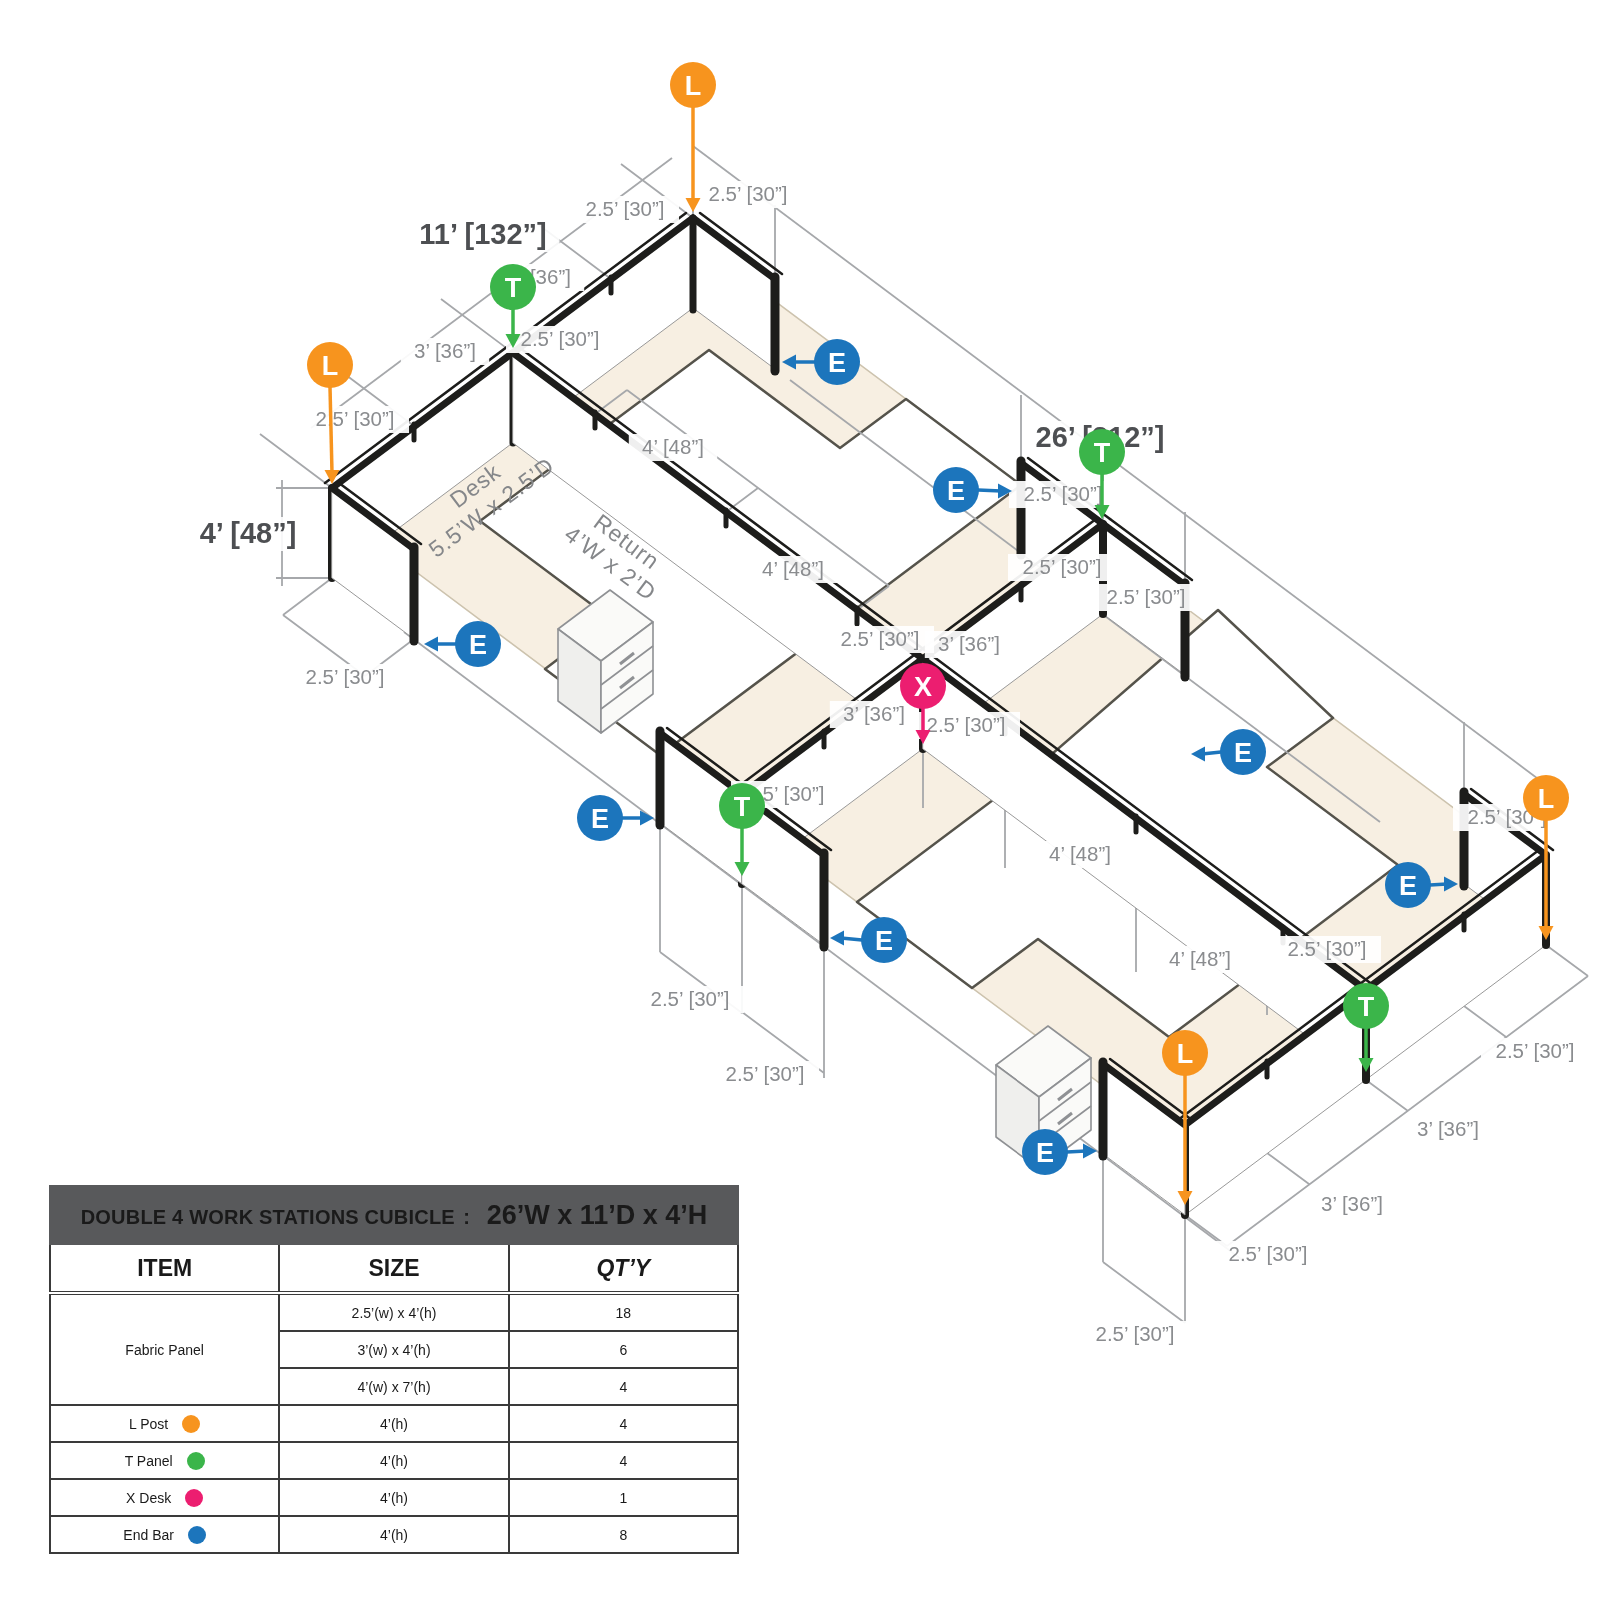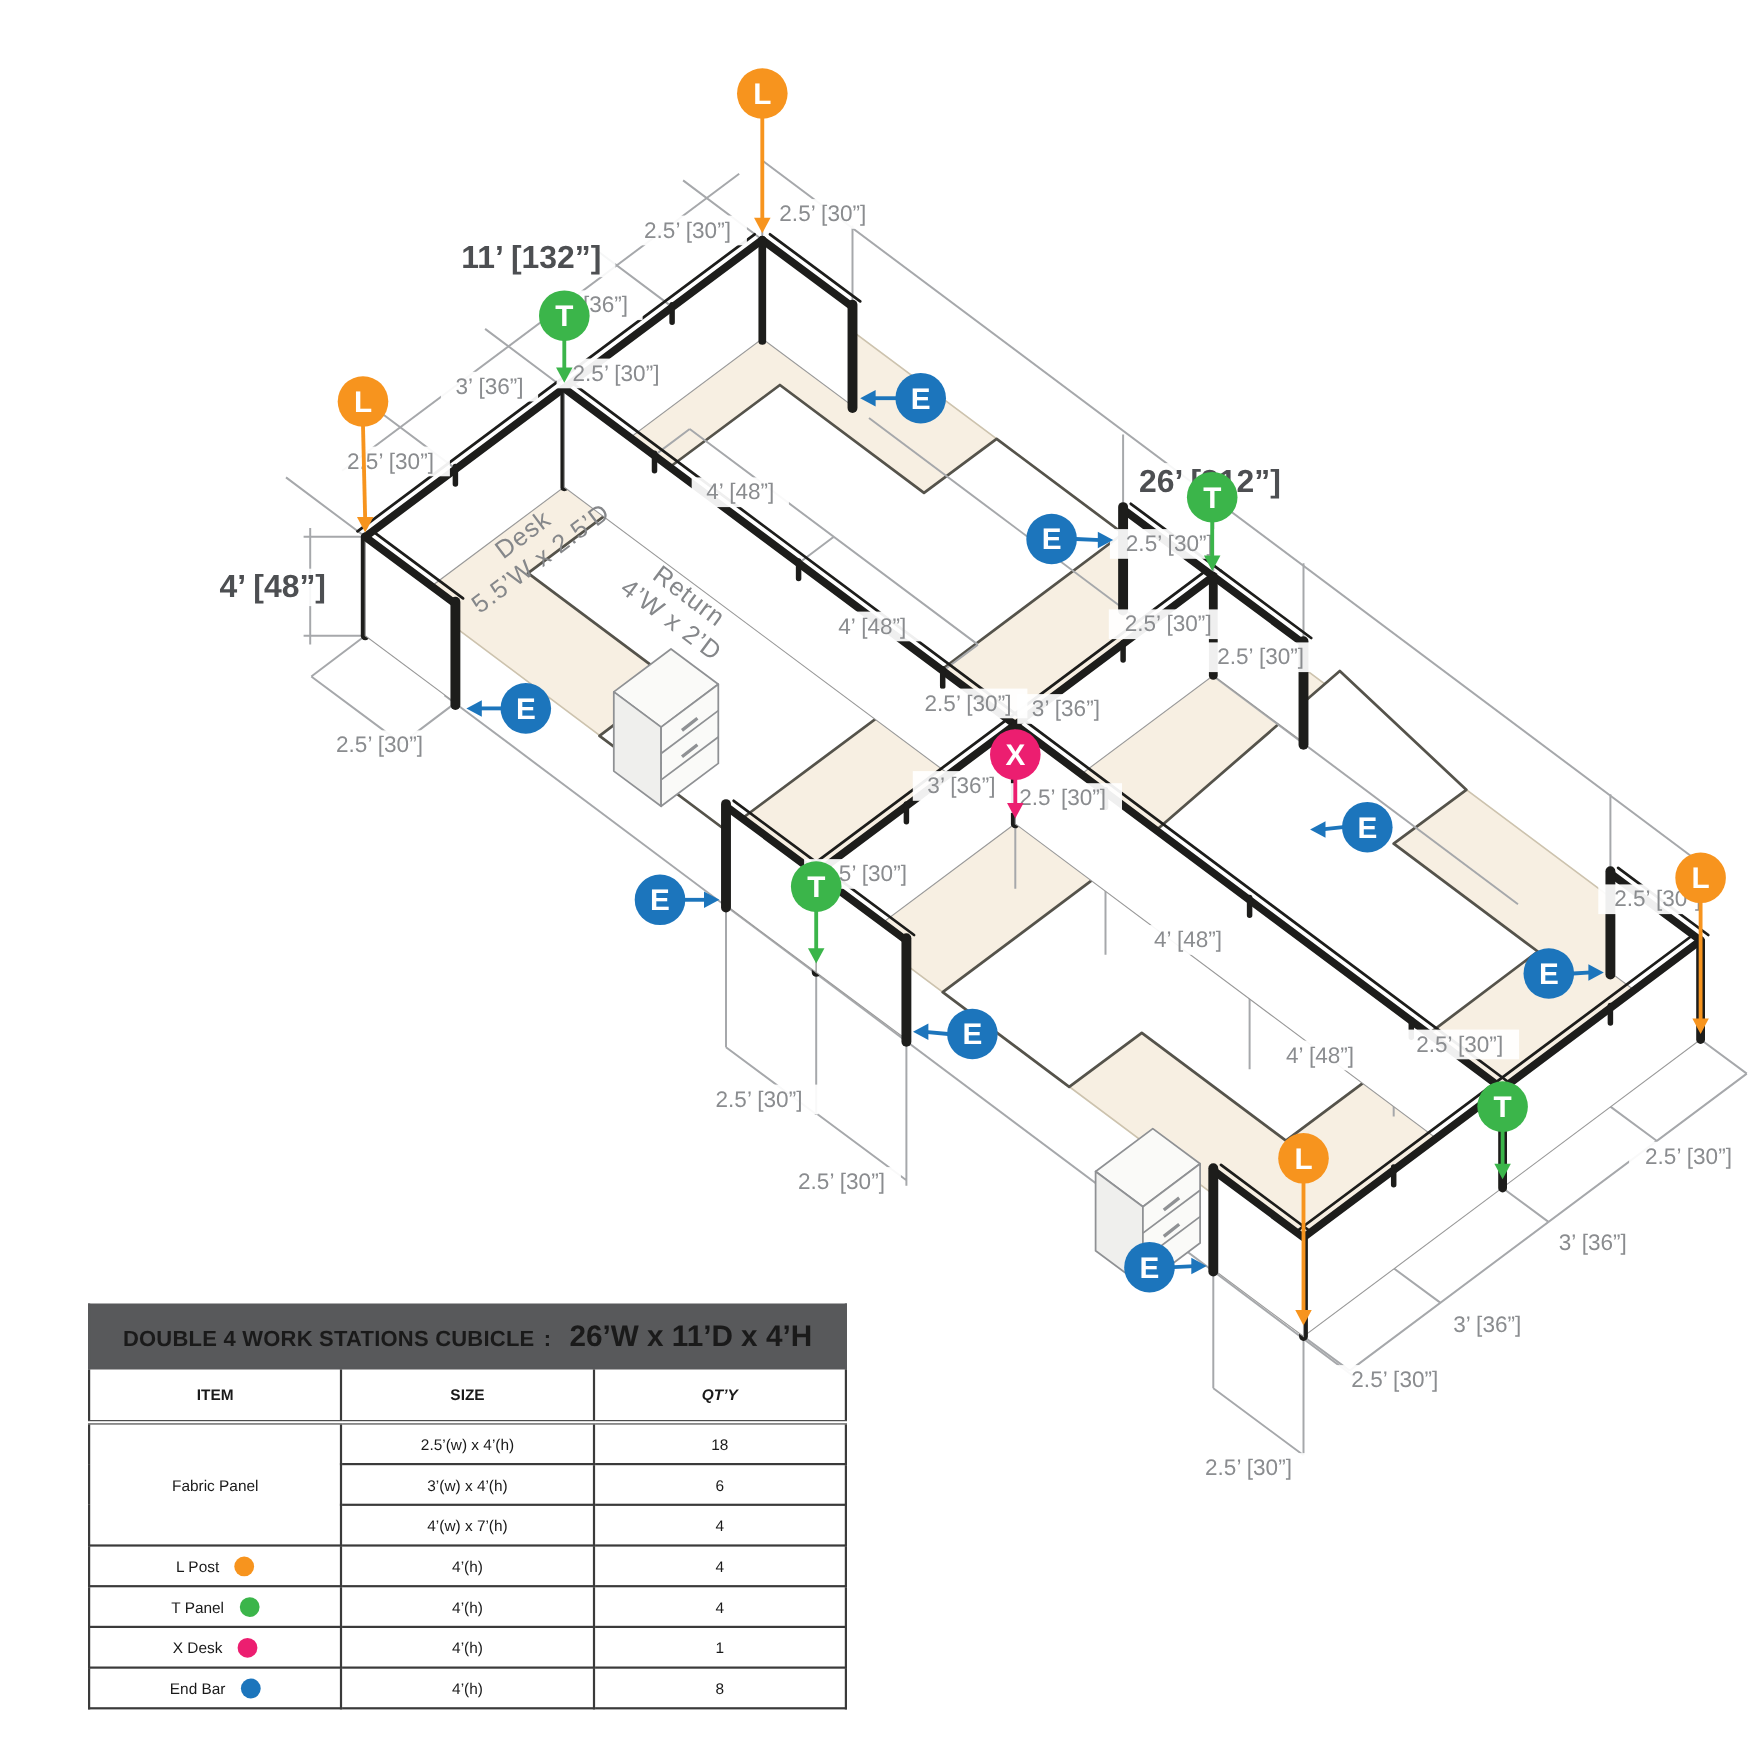--- a/index.html
+++ b/index.html
@@ -1,27 +1,27 @@
 <!DOCTYPE html>
 <html><head>
 <meta charset="utf-8">
 <style>
   html,body{margin:0;padding:0;background:#fff;}
   #stage{position:relative;width:1600px;height:1600px;background:#fff;overflow:hidden;
          font-family:"Liberation Sans","DejaVu Sans",sans-serif;}
   #diagram-svg{position:absolute;left:0;top:0;}
   
-  #spec-table{position:absolute;left:80px;top:1185px;width:690px;border-collapse:collapse;
+  #spec-table{position:absolute;left:49px;top:1185px;width:690px;border-collapse:collapse;
               table-layout:fixed;background:#fff;}
   #spec-table th,#spec-table td{border:2px solid #3a3a3a;text-align:center;vertical-align:middle;
               color:#1a1a1a;padding:0;}
   .hdr-bar{background:#58595b;color:#fff;height:56px;border:2px solid #58595b !important;}
   .hdr-left{font-size:20px;font-weight:bold;letter-spacing:.2px;}
   .hdr-big{font-size:27px;font-weight:bold;margin-left:8px;}
-  .colhead td{font-size:14px;font-weight:bold;height:46px;border-bottom:4px double #3a3a3a !important;}
+  .colhead td{font-size:23px;font-weight:bold;height:46px;border-bottom:4px double #3a3a3a !important;}
   .datarow td{font-size:14px;height:35px;}
   .itemcell{font-size:21px;}
   .dot{display:inline-block;width:18px;height:18px;border-radius:50%;vertical-align:-3px;margin-left:14px;}
   .itemwrap{display:inline-flex;align-items:center;justify-content:flex-end;}
 </style>
 </head>
 <body>
 
 <div id="stage">
 

